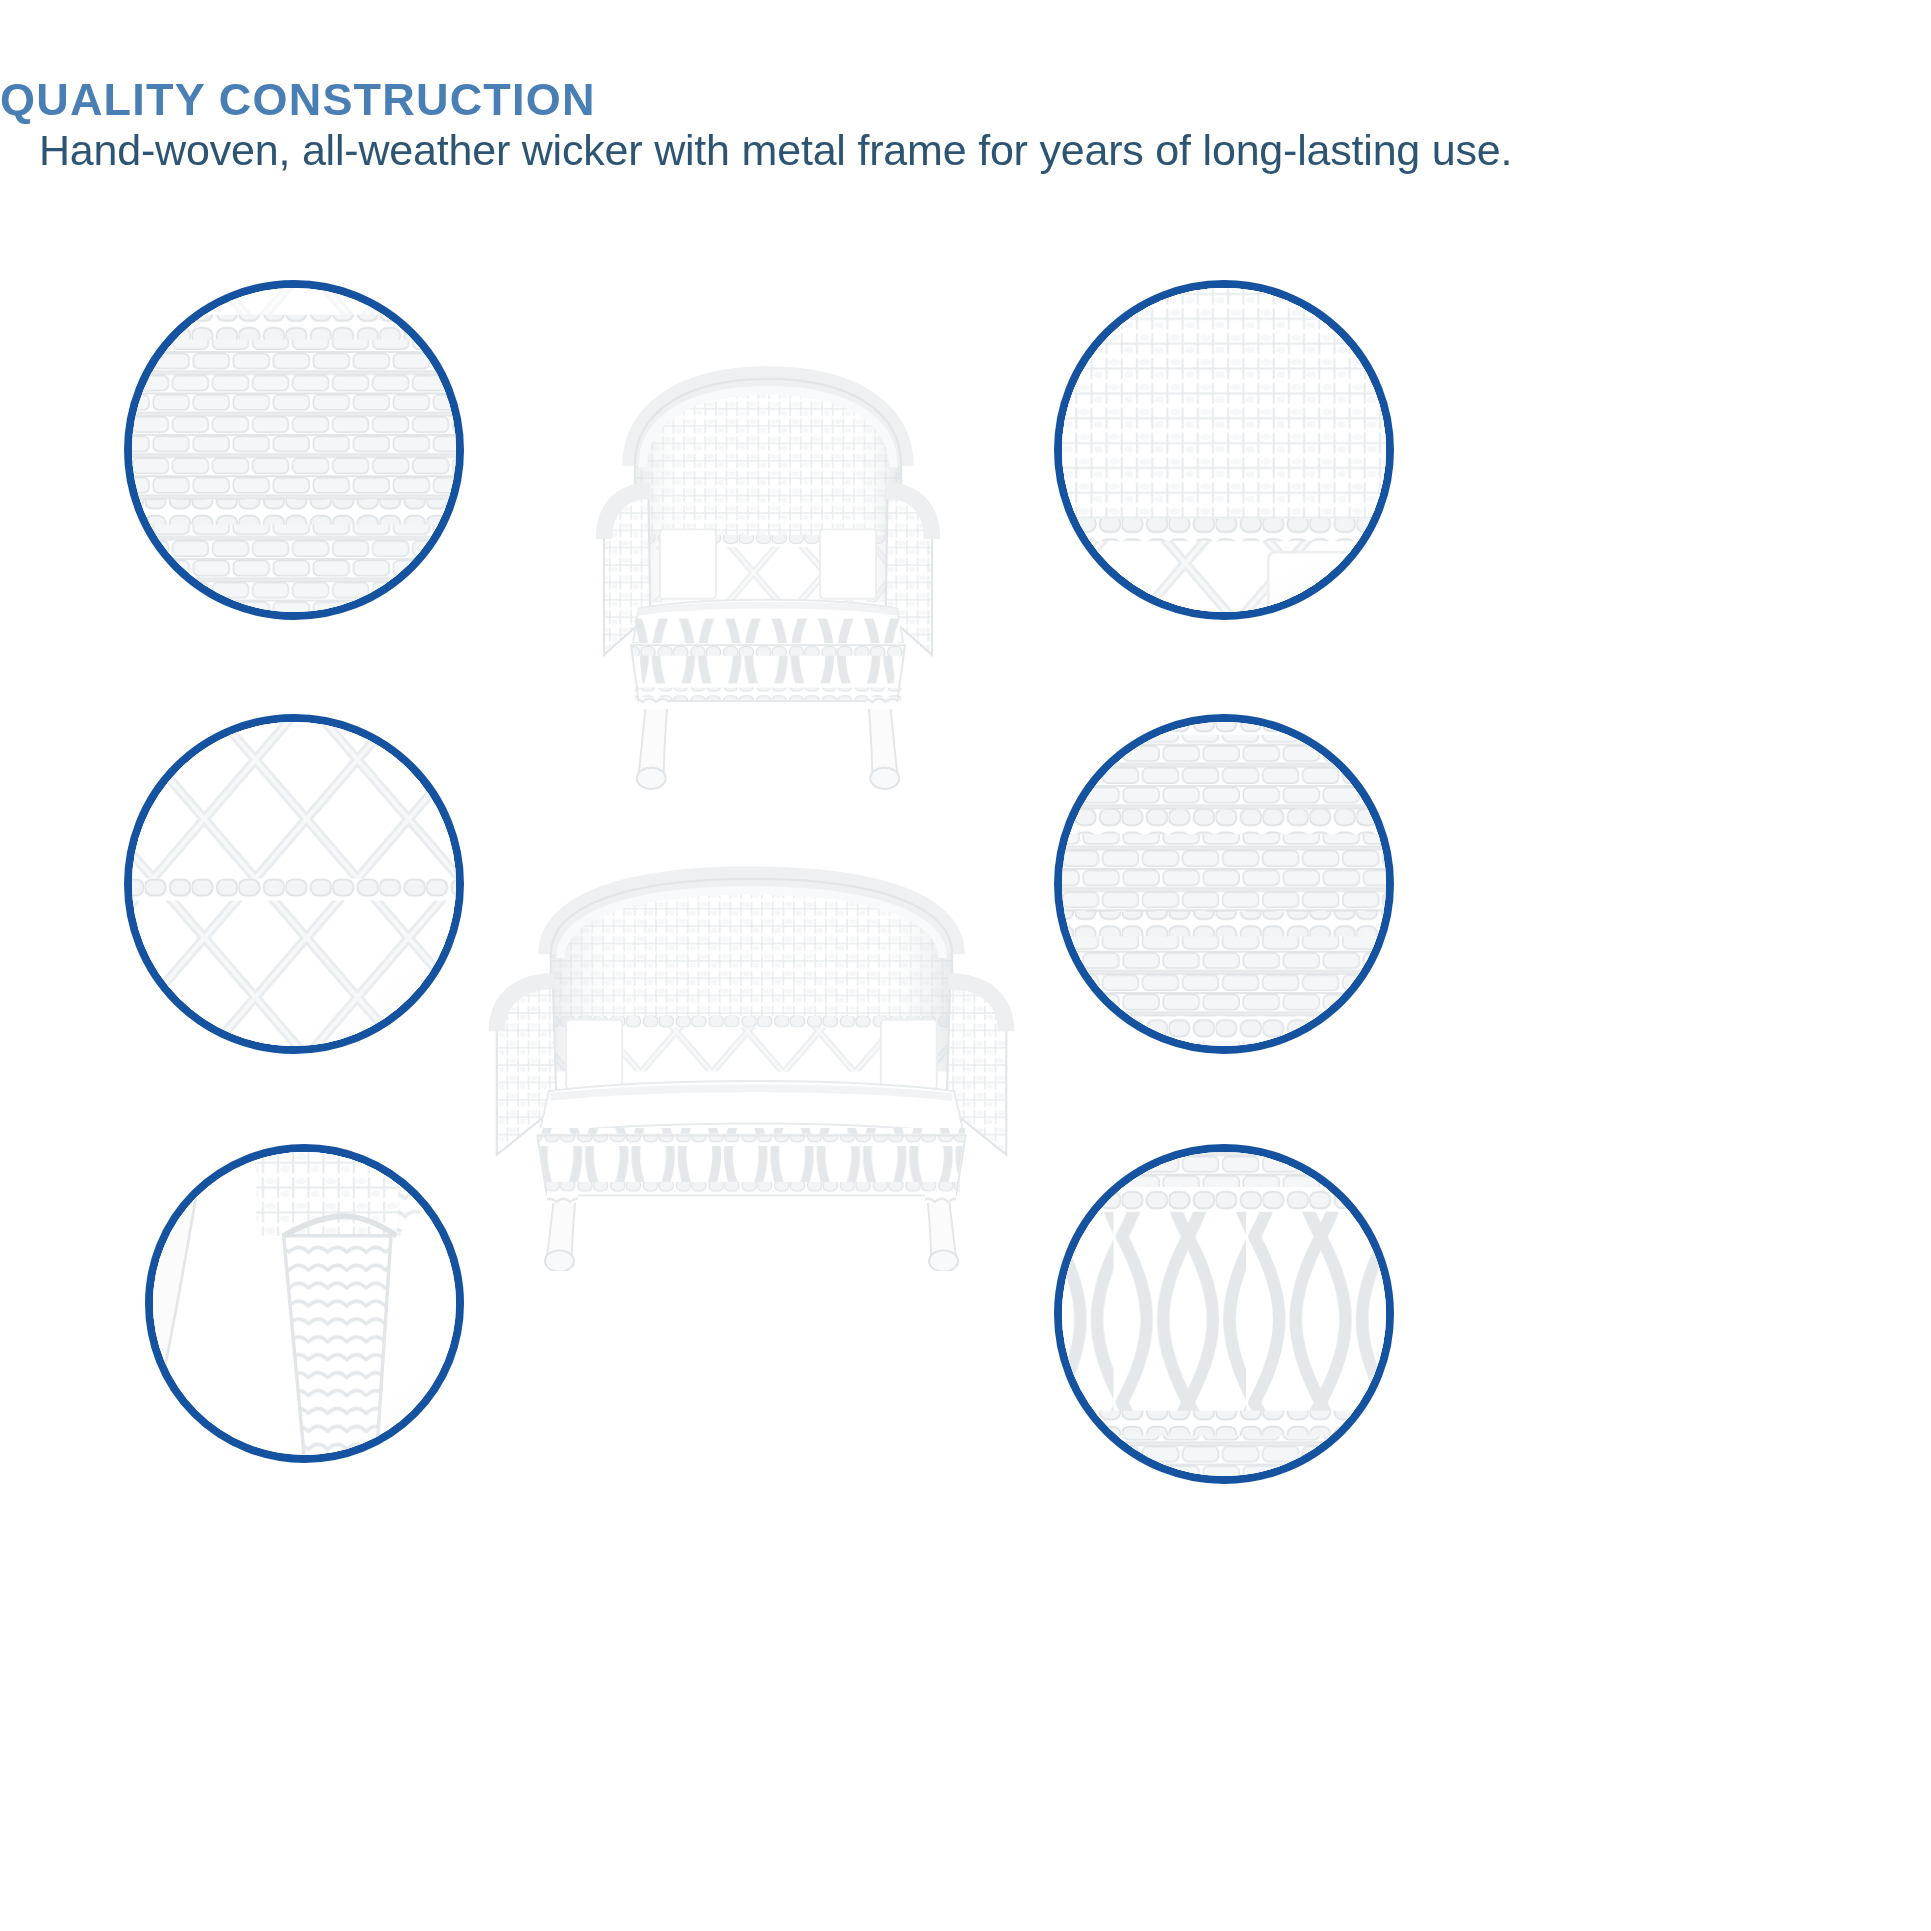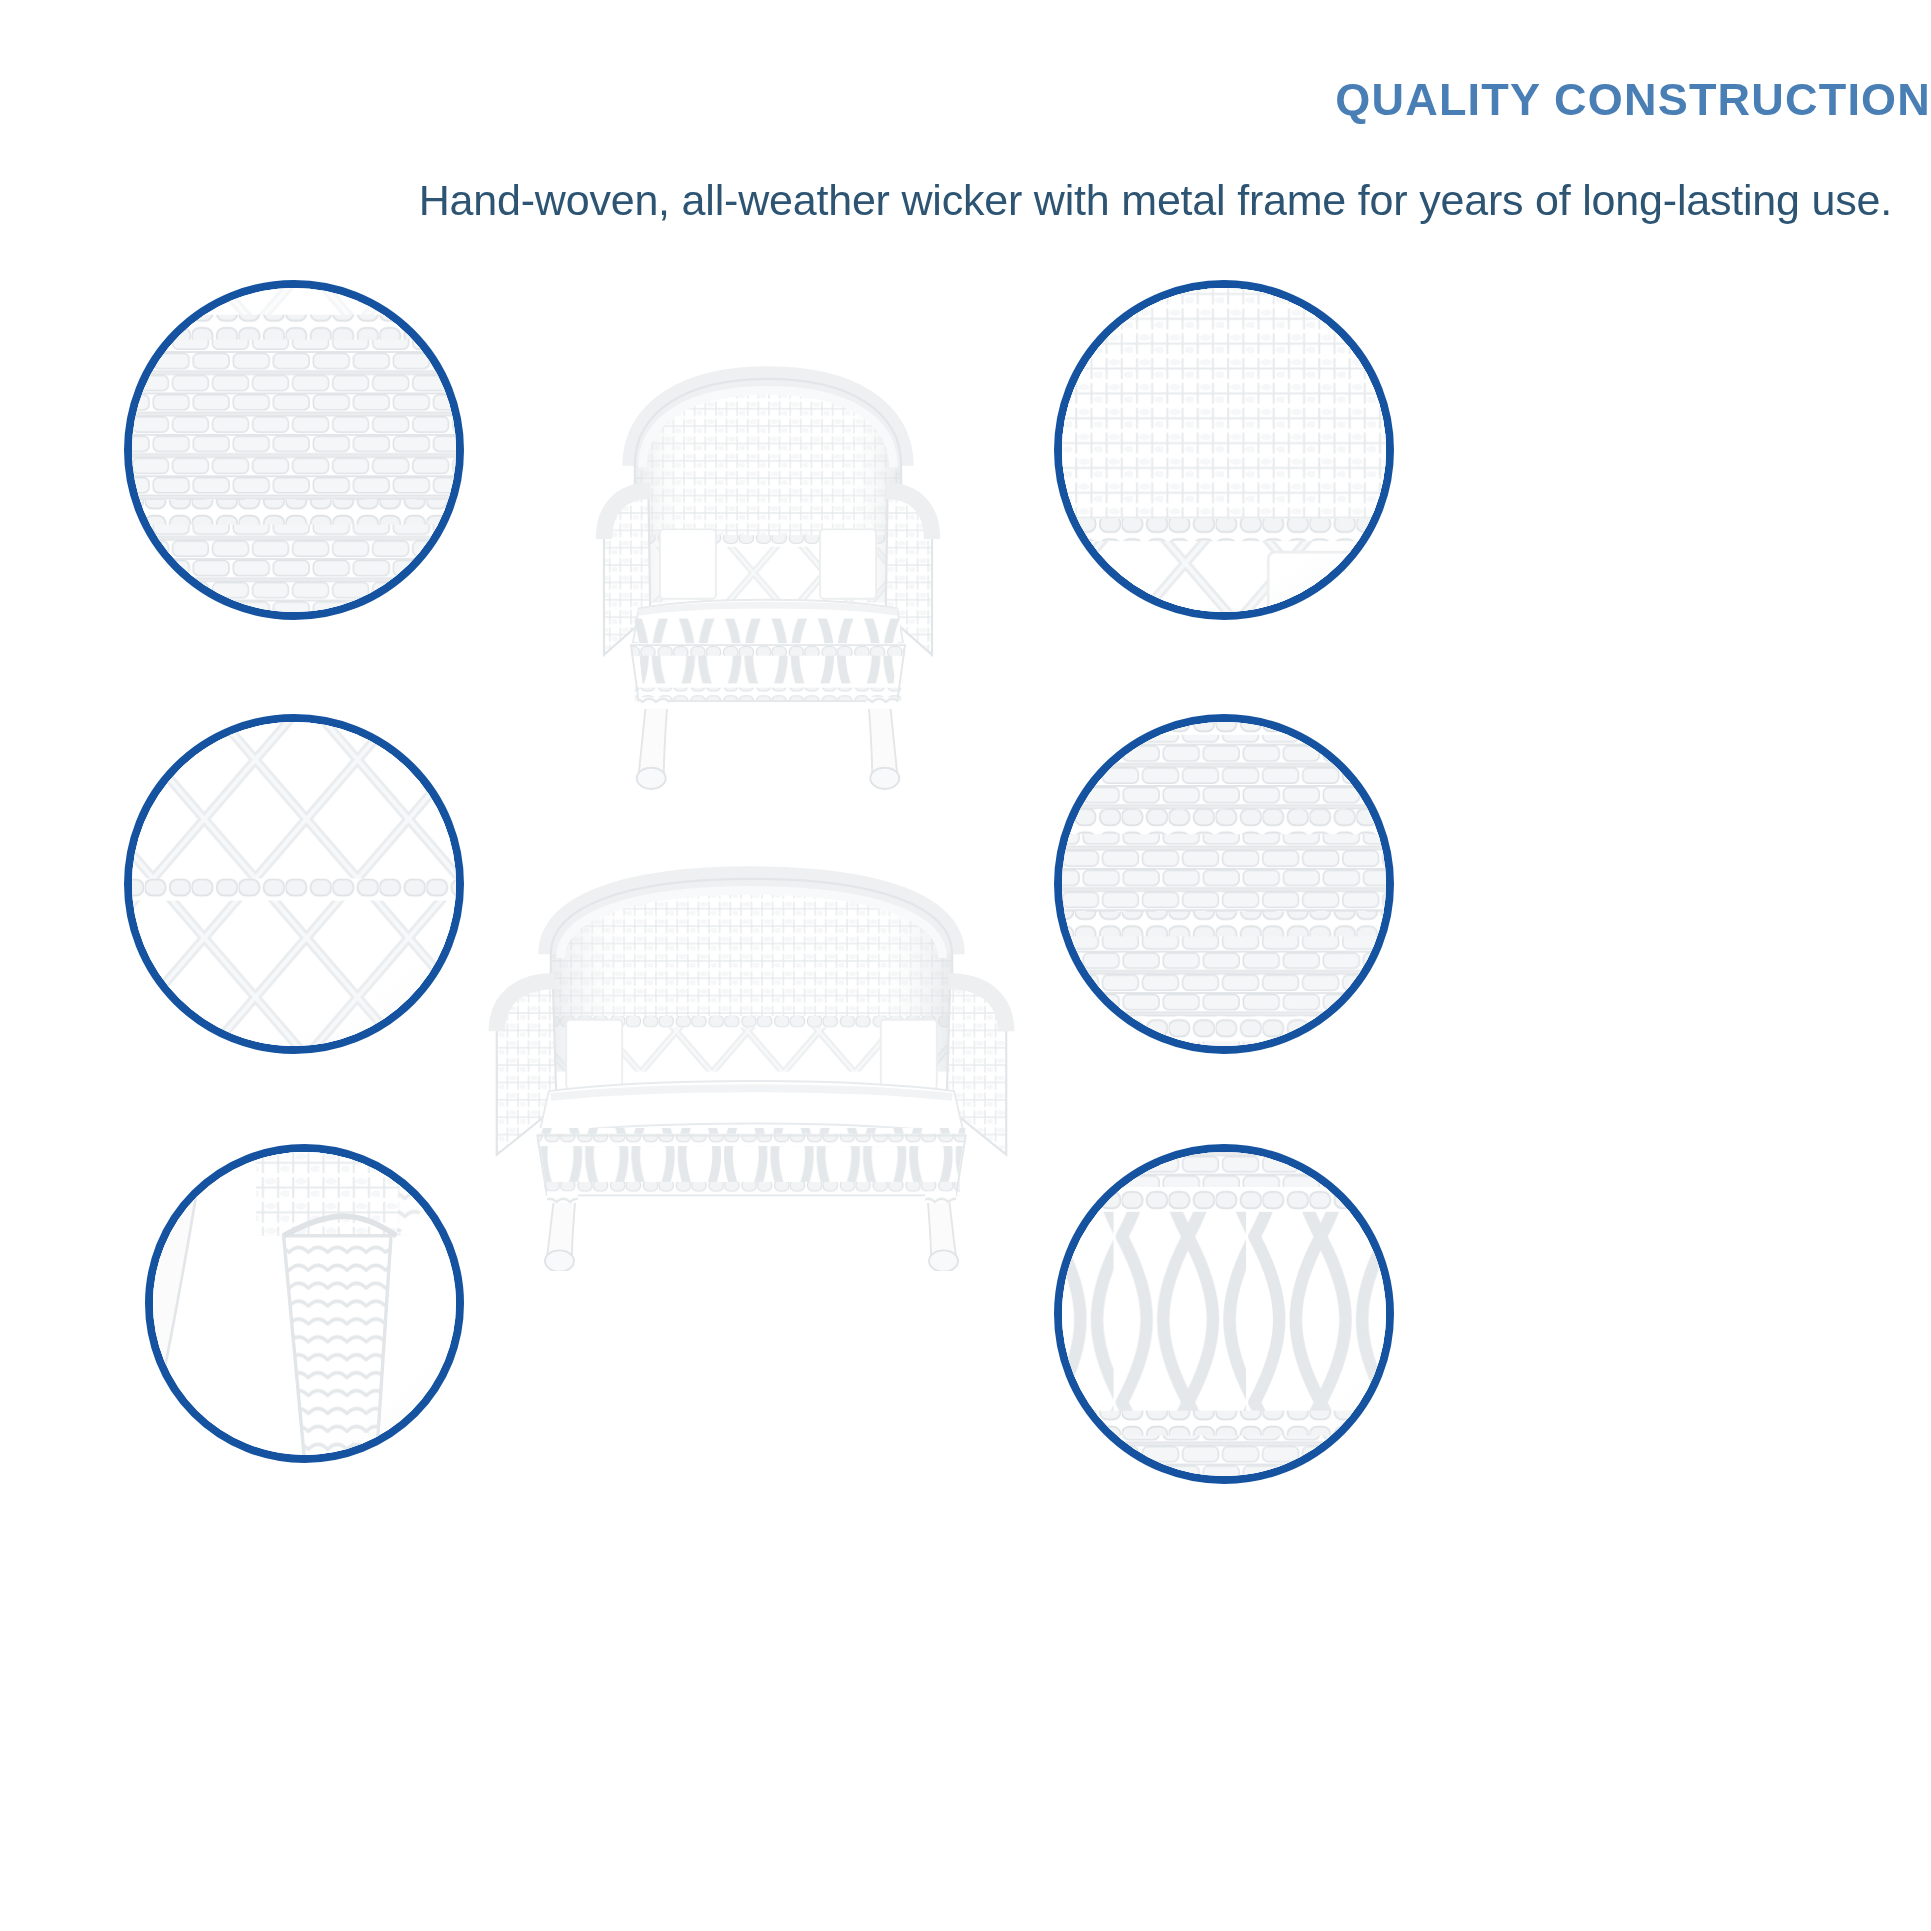--- a/index.html
+++ b/index.html
@@ -5,27 +5,27 @@
   * { margin:0; padding:0; box-sizing:border-box; }
   html,body { width:1931px; height:1931px; }
   body {
     background:#ffffff;
     font-family:"Liberation Sans", sans-serif;
     position:relative;
     overflow:hidden;
   }
 
   
-  .header { width:100%; text-align:right; padding-top:75px;padding-left:28px; }
+  .header { width:100%; text-align:left; padding-top:75px; }
   .title {
     font-size:45px; font-weight:bold; letter-spacing:1.2px;
     color:#4a7fb5; line-height:1.1;
   }
   .subtitle {
-    margin-top:50px; font-size:43px; font-weight:300;
+    font-size:43px; font-weight:300;
     color:#2d5573; letter-spacing:-0.2px; line-height:1.2;
     padding:0 39px;
   }
 
   
   .stage { position:absolute; left:0; top:0; width:1931px; height:1931px; }
 
   
   .callout {
     position:absolute; border-radius:50%;

